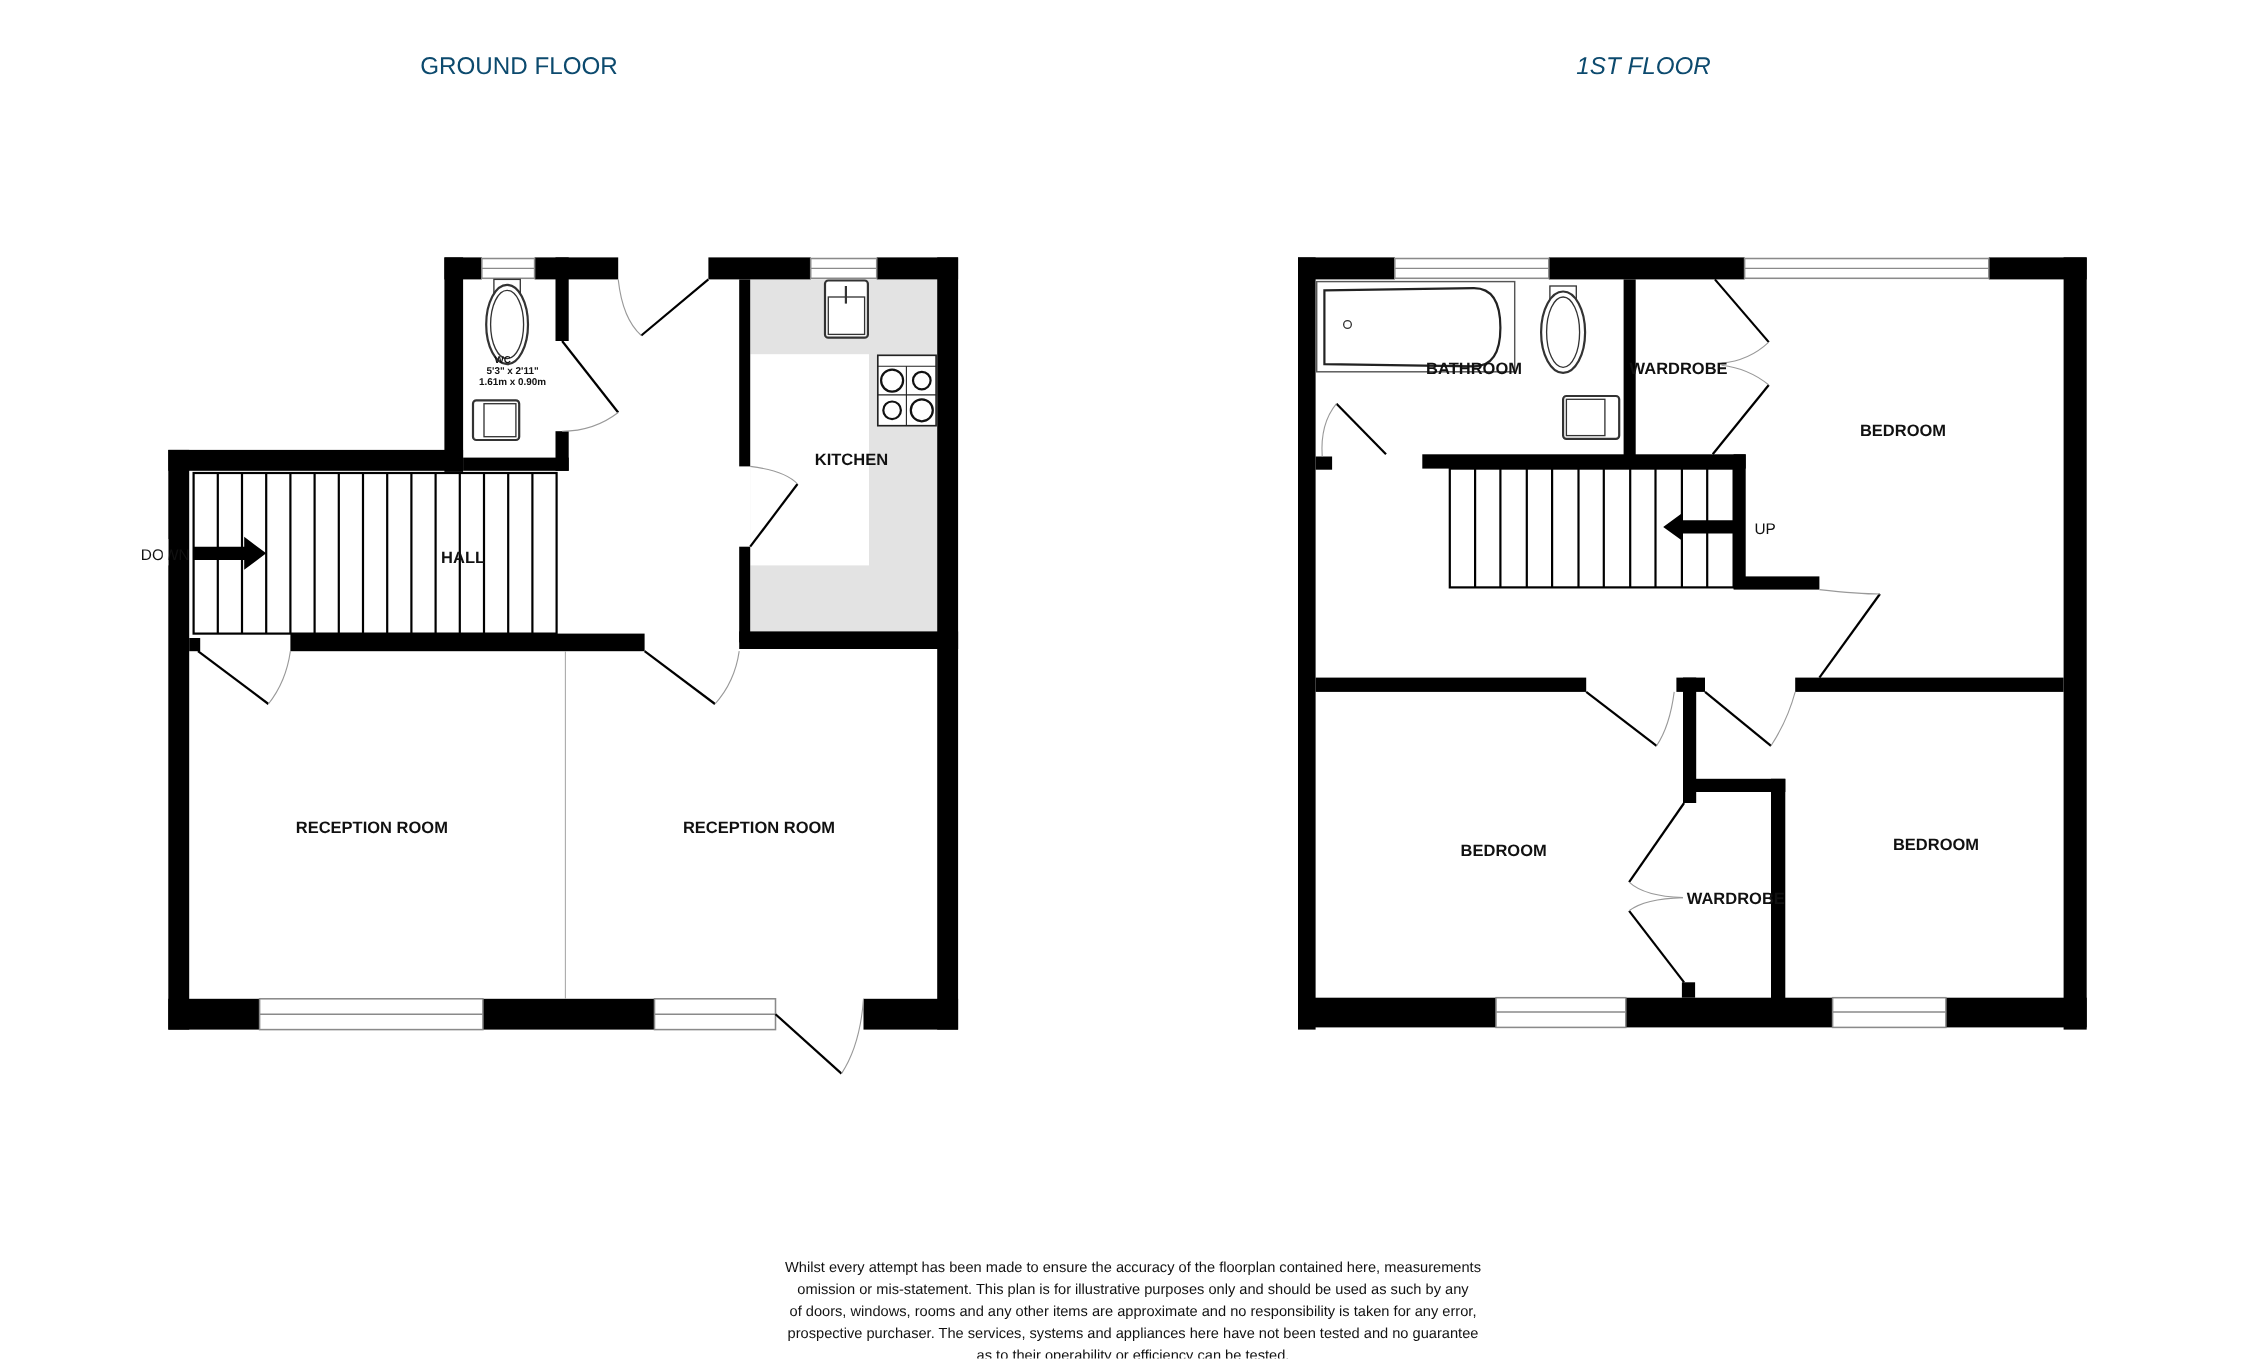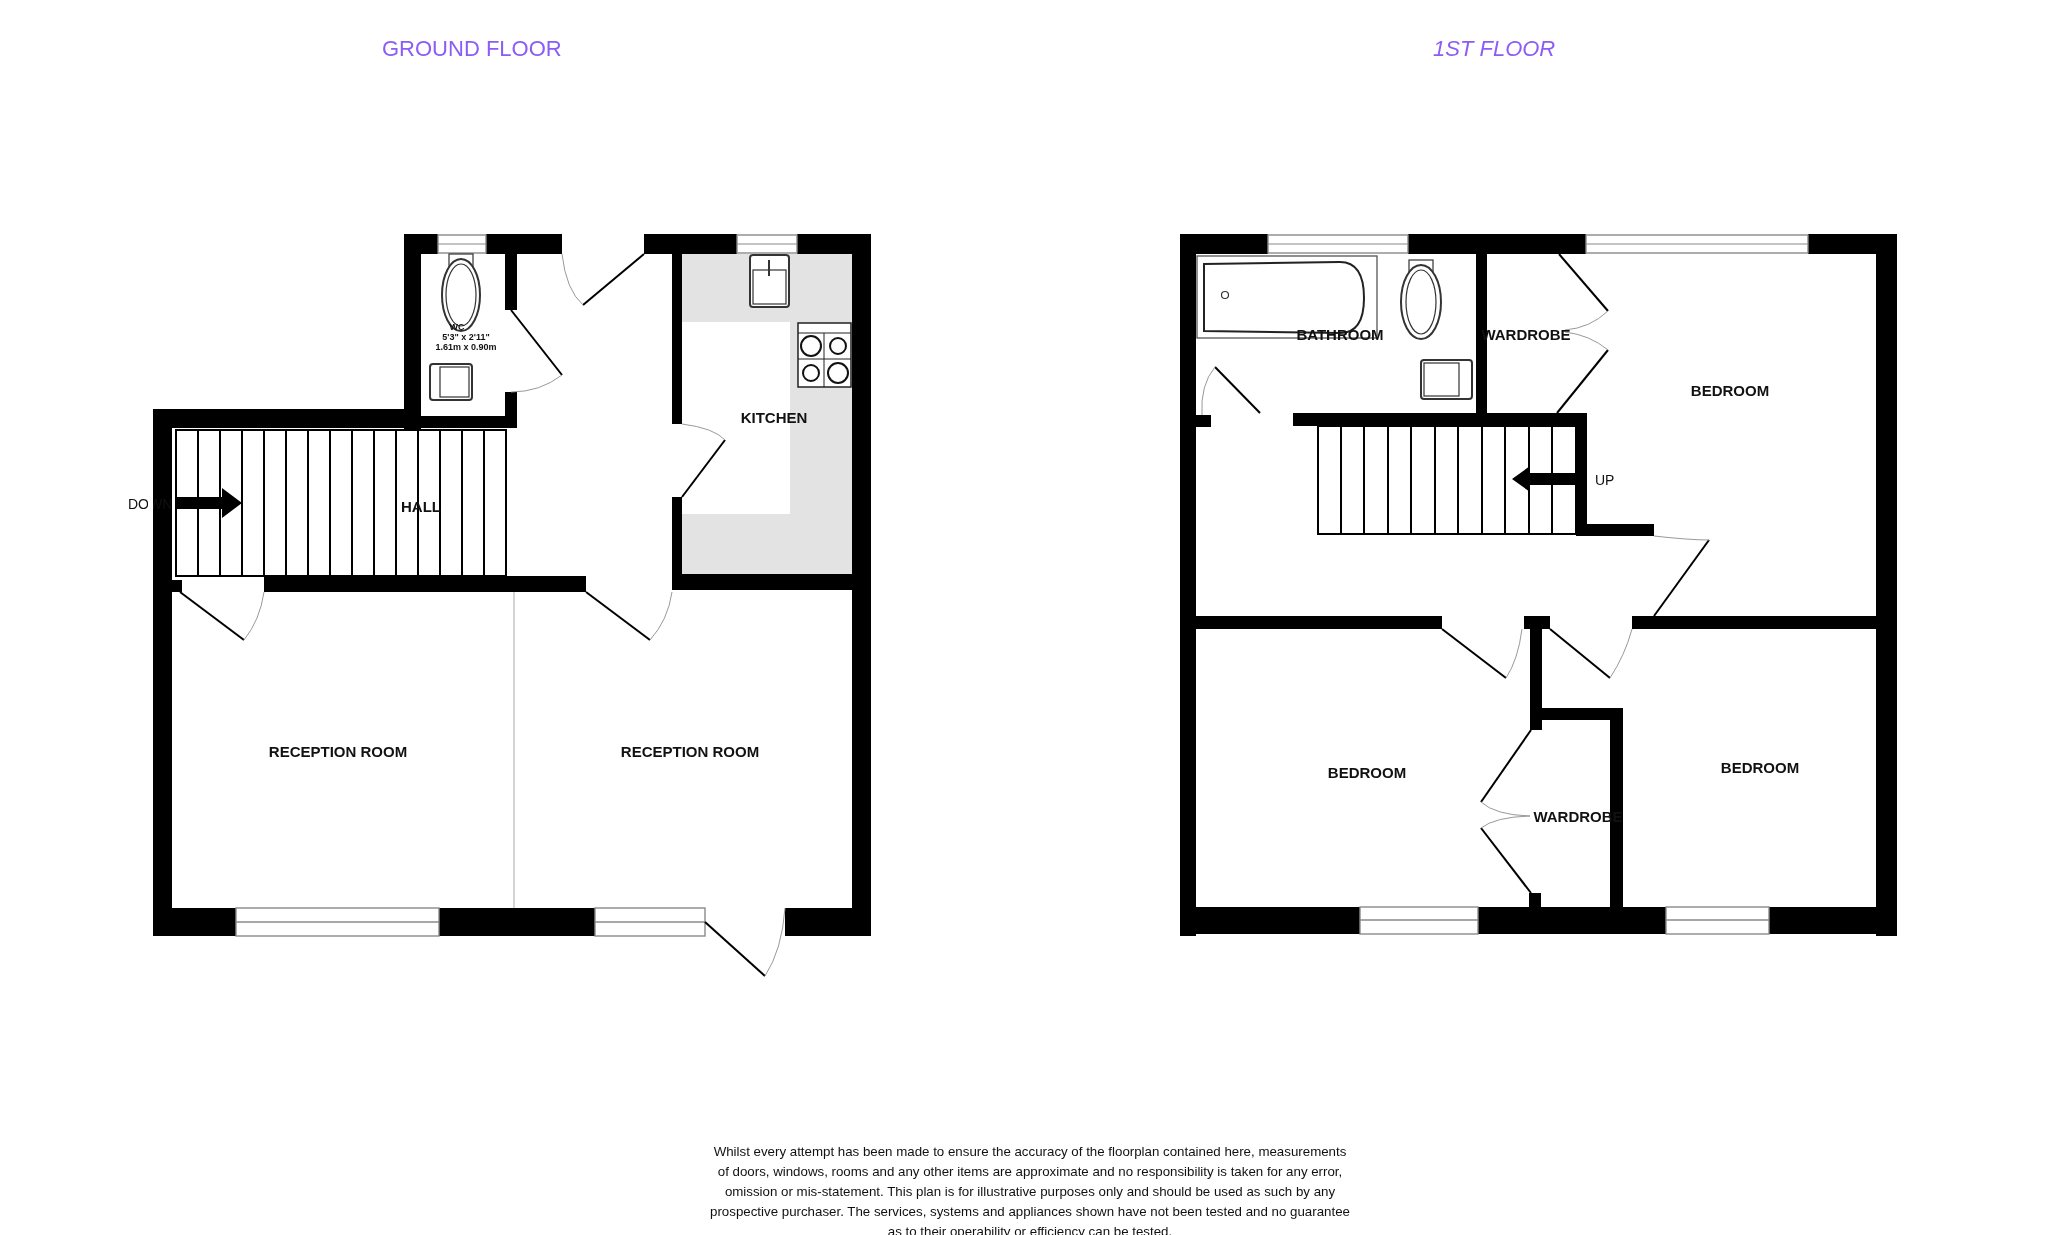--- a/index.html
+++ b/index.html
@@ -1,17 +1,17 @@
 <!DOCTYPE html>
 <html><head>
 <meta charset="utf-8">
 <style>
   html, body { margin: 0; padding: 0; background: #ffffff; }
   body { width: 2048px; height: 1235px; position: relative; overflow: hidden; font-family: "Liberation Sans", sans-serif; }
-  .floor-title { position: absolute; top: 36px; font-size: 22px; color: #8b5cf6; letter-spacing: 0px; white-space: nowrap; }
+  .floor-title { position: absolute; top: 47px; font-size: 22px; color: #0c4a6e; letter-spacing: 0px; white-space: nowrap; }
   #title-ground { left: 382px; }
   #title-first { left: 1433px; font-style: italic; }
   svg#plan { position: absolute; left: 0; top: 0; }
   .room-label { font-family: "Liberation Sans", sans-serif; font-weight: bold; font-size: 15px; fill: #111; }
   .small-label { font-family: "Liberation Sans", sans-serif; font-size: 14px; fill: #111; }
   .dim-label { font-family: "Liberation Sans", sans-serif; font-weight: bold; font-size: 9px; fill: #111; }
   .wall { fill: #000; }
   .win { fill: #fff; stroke: #8a8a8a; stroke-width: 1.4; }
   .door { stroke: #000; stroke-width: 2; fill: none; }
   .arc { stroke: #999; stroke-width: 1; fill: none; }
@@ -267,17 +267,17 @@
     <text class="room-label" x="1526" y="340" text-anchor="middle">WARDROBE</text>
     <text class="room-label" x="1730" y="396" text-anchor="middle">BEDROOM</text>
     <text class="room-label" x="1367" y="778" text-anchor="middle">BEDROOM</text>
     <text class="room-label" x="1578" y="822" text-anchor="middle">WARDROBE</text>
     <text class="room-label" x="1760" y="773" text-anchor="middle">BEDROOM</text>
   </g>
 </svg>
 
 <div id="disclaimer">
   <p>Whilst every attempt has been made to ensure the accuracy of the floorplan contained here, measurements</p>
+  <p>omission or mis-statement. This plan is for illustrative purposes only and should be used as such by any</p>
   <p>of doors, windows, rooms and any other items are approximate and no responsibility is taken for any error,</p>
-  <p>omission or mis-statement. This plan is for illustrative purposes only and should be used as such by any</p>
-  <p>prospective purchaser. The services, systems and appliances shown have not been tested and no guarantee</p>
+  <p>prospective purchaser. The services, systems and appliances here have not been tested and no guarantee</p>
   <p>as to their operability or efficiency can be tested.</p>
 </div>
 
 </body></html>

